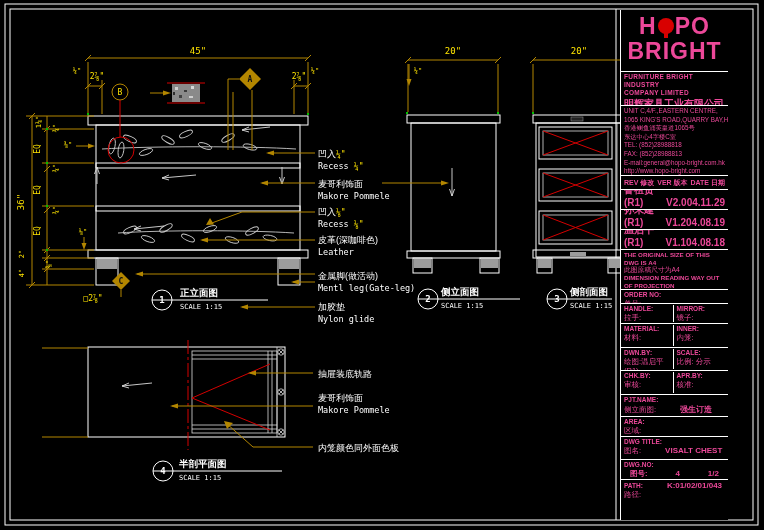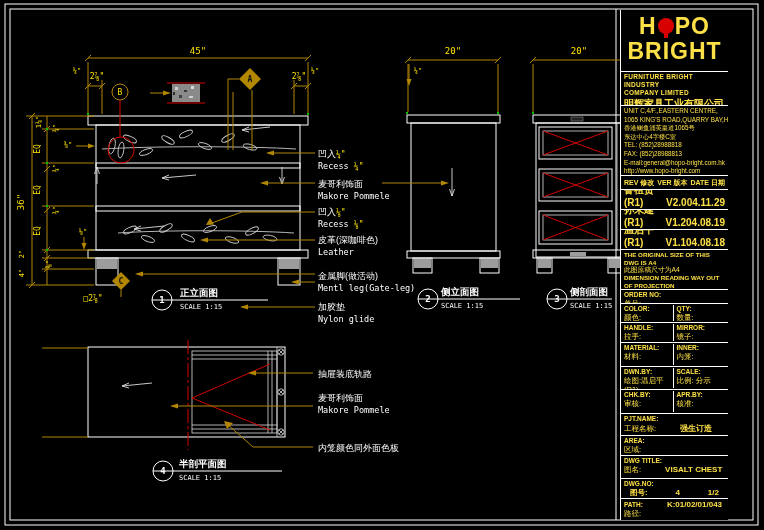--- a/index.html
+++ b/index.html
@@ -20,21 +20,21 @@
   .yel7{fill:#ffe400;font-size:7px;}
   .mid{text-anchor:middle;}
   .annf{fill:#fff;font-size:9px;font-family:"Liberation Sans",sans-serif;}
   .annen{fill:#fff;font-size:8.5px;}
   .vt{fill:#fff;font-size:9.5px;font-weight:bold;font-family:"Liberation Sans",sans-serif;}
   .vs{fill:#fff;font-size:7px;}
   .wt9{fill:#fff;font-size:9px;font-weight:bold;}
   .mk{fill:#111;font-size:8px;font-weight:bold;text-anchor:middle;}
   .green{fill:#00c000;}
   
-  .tb{position:absolute;left:620px;top:10px;width:108px;height:510px;color:#fde047;
+  .tb{position:absolute;left:620px;top:10px;width:108px;height:510px;color:#ec4899;
       display:flex;flex-direction:column;border-left:1px solid #fff;background:#000;
       box-sizing:border-box;font-family:"Liberation Sans",sans-serif;}
   .tb-sec{border-bottom:1px solid #fff;box-sizing:border-box;padding:1px 3px;overflow:hidden;flex:none;}
   .tb-logo{height:62px;text-align:center;padding-top:4px;}
   .logo-l{font-size:23px;line-height:25px;font-weight:bold;letter-spacing:1px;white-space:nowrap;}
   .logo-dot{display:inline-block;width:16px;height:16px;background:#d80000;border-radius:50%;
             position:relative;margin:0 1px;}
   .logo-dot::after{content:"";position:absolute;left:6px;bottom:-4px;width:4px;height:6px;background:#d80000;}
   .tb-co{height:34px;}
   .co-en{font-size:6.5px;font-weight:bold;line-height:8px;letter-spacing:0.3px;}
@@ -439,30 +439,20 @@
     <div class="n-en">DIMENSION READING WAY OUT</div>
     <div class="n-en">OF PROJECTION</div>
     <div class="n-cn">尺寸读数以投影方向为准</div>
   </div>
 
   <div class="tb-sec h14">
     <div class="f-en">ORDER NO:</div>
     <div class="f-cn">单号:</div>
   </div>
 
-  <div class="tb-sec h19 row2">
-    <div class="col">
-          <div class="f-en">COLOR:</div>
-          <div class="f-cn">颜色:</div>
-        </div>
-    <div class="col col-r">
-          <div class="f-en">QTY:</div>
-          <div class="f-cn">数量:</div>
-        </div>
-  </div>
 
   <div class="tb-sec h20 row2">
     <div class="col">
           <div class="f-en">HANDLE:</div>
           <div class="f-cn">拉手:</div>
         </div>
     <div class="col col-r">
           <div class="f-en">MIRROR:</div>
           <div class="f-cn">镜子:</div>
         </div>
@@ -497,21 +487,21 @@
         </div>
     <div class="col col-r">
           <div class="f-en">APR.BY:</div>
           <div class="f-cn">核准:</div>
         </div>
   </div>
 
   <div class="tb-sec h22">
     <div class="f-en">PJT.NAME:</div>
     <div class="cnrow">
-          <span class="f-cn">工程名称:</span>
+          <span class="f-cn">侧立面图:</span>
           <span class="f-val">强生订造</span>
         </div>
   </div>
 
   <div class="tb-sec h20">
     <div class="f-en">AREA:</div>
     <div class="f-cn">区域:</div>
   </div>
 
   <div class="tb-sec h23">

